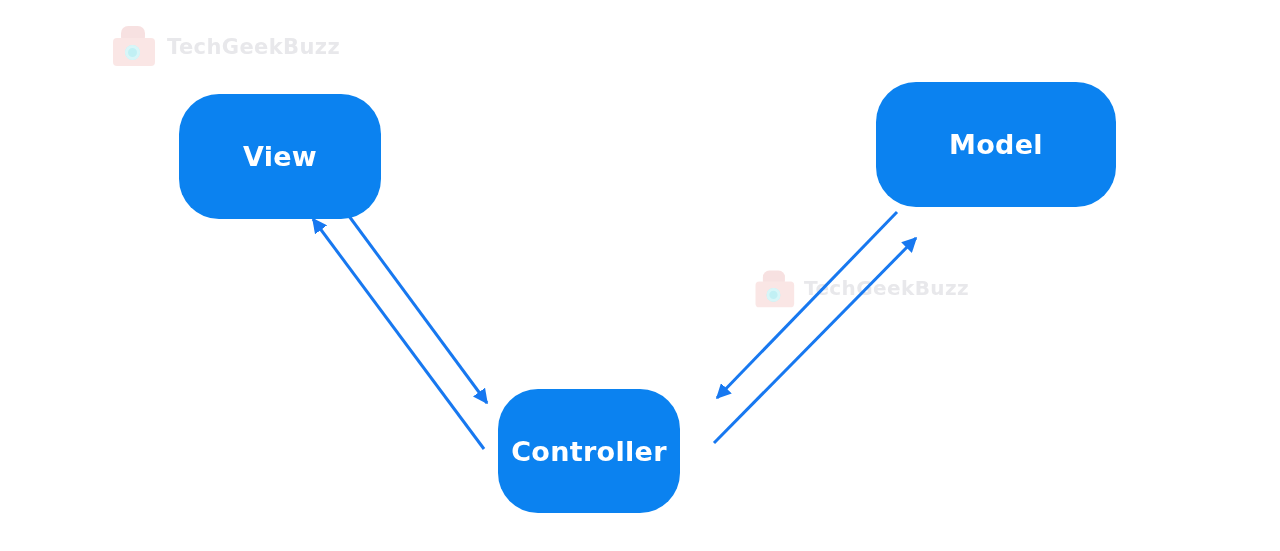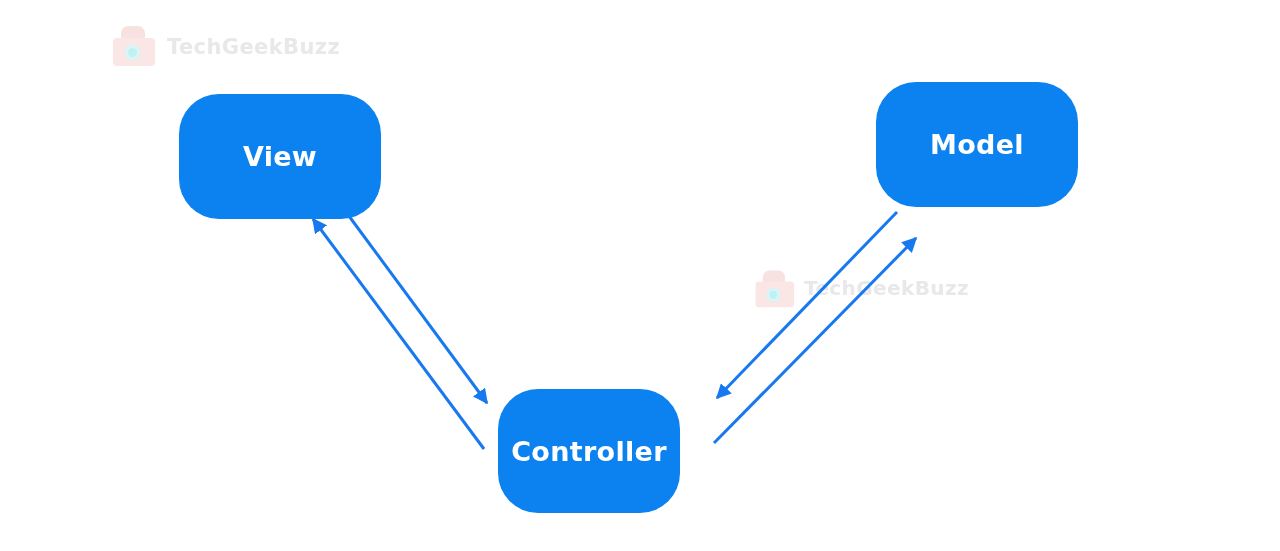--- a/index.html
+++ b/index.html
@@ -65,21 +65,21 @@
     border-radius: 40px;
     z-index: 3;
   }
   .node-label {
     color: #ffffff;
     font-size: 27px;
     font-weight: 700;
     letter-spacing: 0.3px;
   }
   #node-view       { left: 179px; top:  82px; width: 202px; height: 125px; margin-top: 12px; }
-  #node-model      { left: 876px; top:  82px; width: 202px; height: 125px; }
+  #node-model      { left: 876px; top:  82px; width: 240px; height: 125px; }
   #node-controller { left: 498px; top: 389px; width: 182px; height: 124px; }
 </style>
 </head>
 <body>
 
 <div class="canvas">
 
   <div class="watermark" id="watermark-1" style="left:112px; top:25px;">
     <span class="wm-icon">
       <span class="wm-top"></span>

